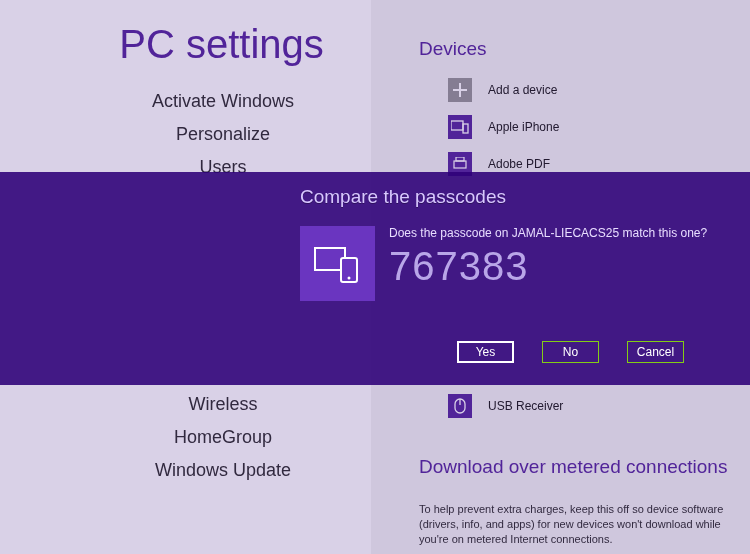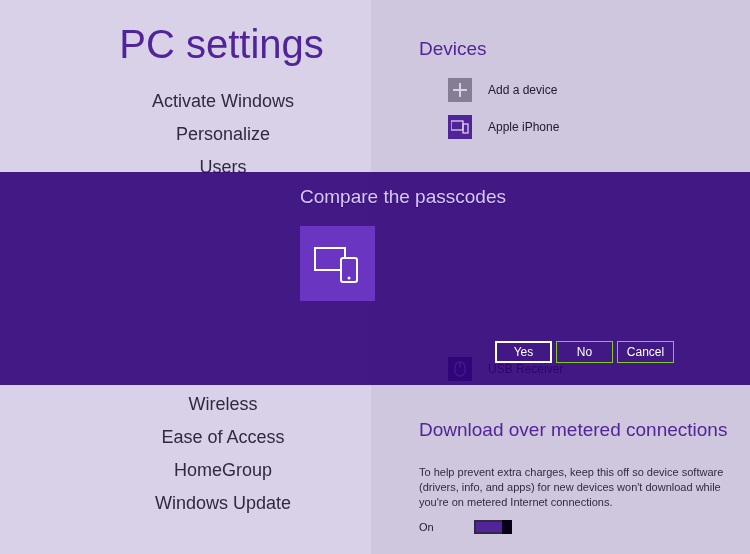--- a/index.html
+++ b/index.html
@@ -31,21 +31,21 @@
     .dim-top { top: 0; height: 172px; }
     .dim-bottom { top: 385px; height: 169px; }
 
     .dialog { position: absolute; left: 300px; top: 186px; width: 420px; color: #fff; pointer-events: auto; }
     .dialog-title { font-size: 19px; font-weight: 400; color: #d8c8ff; margin-bottom: 18px; text-shadow: 0 1px 0 rgba(0,0,0,.3); }
     .dialog-body { display: flex; gap: 14px; }
     .dialog-icon { width: 75px; height: 75px; background: #6a35c0; display: flex; align-items: center; justify-content: center; flex-shrink: 0; }
     .dialog-text { color: #e8ddff; font-size: 12px; margin-bottom: 4px; }
     .passcode { font-size: 40px; font-weight: 300; color: #b9a6e8; letter-spacing: 1px; }
 
-    .buttons { position: absolute; right: 76px; top: 341px; display: flex; gap: 4px; pointer-events: auto; padding-left: 38px; }
+    .buttons { position: absolute; right: 66px; top: 341px; display: flex; gap: 28px; pointer-events: auto; padding-left: 38px; }
     .btn { width: 57px; height: 22px; border: 1px solid #84cc16; background: transparent; color: #fff; font-size: 12px; cursor: pointer; display: flex; align-items: center; justify-content: center; }
     .btn.primary { border: 2px solid #fff; }
 
     svg { display: block; }
   </style>
 </head>
 <body>
 
 <div class="app">
   <aside class="sidebar">
@@ -54,21 +54,20 @@
       <li class="nav-item">Activate Windows</li>
       <li class="nav-item">Personalize</li>
       <li class="nav-item">Users</li>
       <li class="nav-item" style="height:34px"></li>
       <li class="nav-item" style="height:34px"></li>
       <li class="nav-item" style="height:34px"></li>
       <li class="nav-item" style="height:34px"></li>
       <li class="nav-item" style="height:34px"></li>
       <li class="nav-item" style="height:34px"></li>
       <li class="nav-item">Wireless</li>
-      <li class="nav-item">Ease of Access</li>
       <li class="nav-item">HomeGroup</li>
       <li class="nav-item">Windows Update</li>
     </ul>
   </aside>
 
   <main class="main">
     <h2 class="section-title">Devices</h2>
     <ul class="device-list">
       <li class="device-item">
         <span class="device-icon plus">
@@ -79,20 +78,29 @@
         <span class="device-label">Add a device</span>
       </li>
       <li class="device-item">
         <span class="device-icon device">
           <svg width="18" height="14" viewBox="0 0 18 14">
               <rect x="0" y="1" width="12" height="9" fill="none" stroke="#fff" stroke-width="1.3"></rect>
               <rect x="12" y="4" width="5" height="9" fill="none" stroke="#fff" stroke-width="1.3"></rect>
             </svg>
         </span>
         <span class="device-label">Apple iPhone</span>
+      </li>
+      <li class="device-item">
+        <span class="device-icon device">
+          <svg width="16" height="14" viewBox="0 0 16 14">
+              <rect x="2" y="4" width="12" height="7" fill="none" stroke="#fff" stroke-width="1.2"></rect>
+              <rect x="4" y="0" width="8" height="4" fill="none" stroke="#fff" stroke-width="1.2"></rect>
+            </svg>
+        </span>
+        <span class="device-label">Adobe PDF</span>
       </li>
       <li class="device-item" style="margin-top:218px">
         <span class="device-icon device">
           <svg width="12" height="16" viewBox="0 0 12 16">
               <rect x="1" y="1" width="10" height="14" rx="5" fill="none" stroke="#fff" stroke-width="1.3"></rect>
               <line x1="6" y1="1" x2="6" y2="7" stroke="#fff" stroke-width="1.3"></line>
             </svg>
         </span>
         <span class="device-label">USB Receiver</span>
       </li>
@@ -114,20 +122,24 @@
 <div class="dialog">
   <div class="dialog-title">Compare the passcodes</div>
   <div class="dialog-body">
     <div class="dialog-icon">
       <svg width="50" height="40" viewBox="0 0 50 40">
         <rect x="2" y="4" width="30" height="22" fill="none" stroke="#fff" stroke-width="2"></rect>
         <rect x="28" y="14" width="16" height="24" rx="2" fill="#6a35c0" stroke="#fff" stroke-width="2"></rect>
         <circle cx="36" cy="34" r="1.5" fill="#fff"></circle>
       </svg>
     </div>
+    <div>
+      <div class="dialog-text">Does the passcode on JAMAL-LIECACS25 match this one?</div>
+      <div class="passcode">767383</div>
+    </div>
   </div>
 </div>
 
 <div class="buttons">
   <button class="btn primary">Yes</button>
   <button class="btn">No</button>
   <button class="btn">Cancel</button>
 </div>
 
 </body></html>

